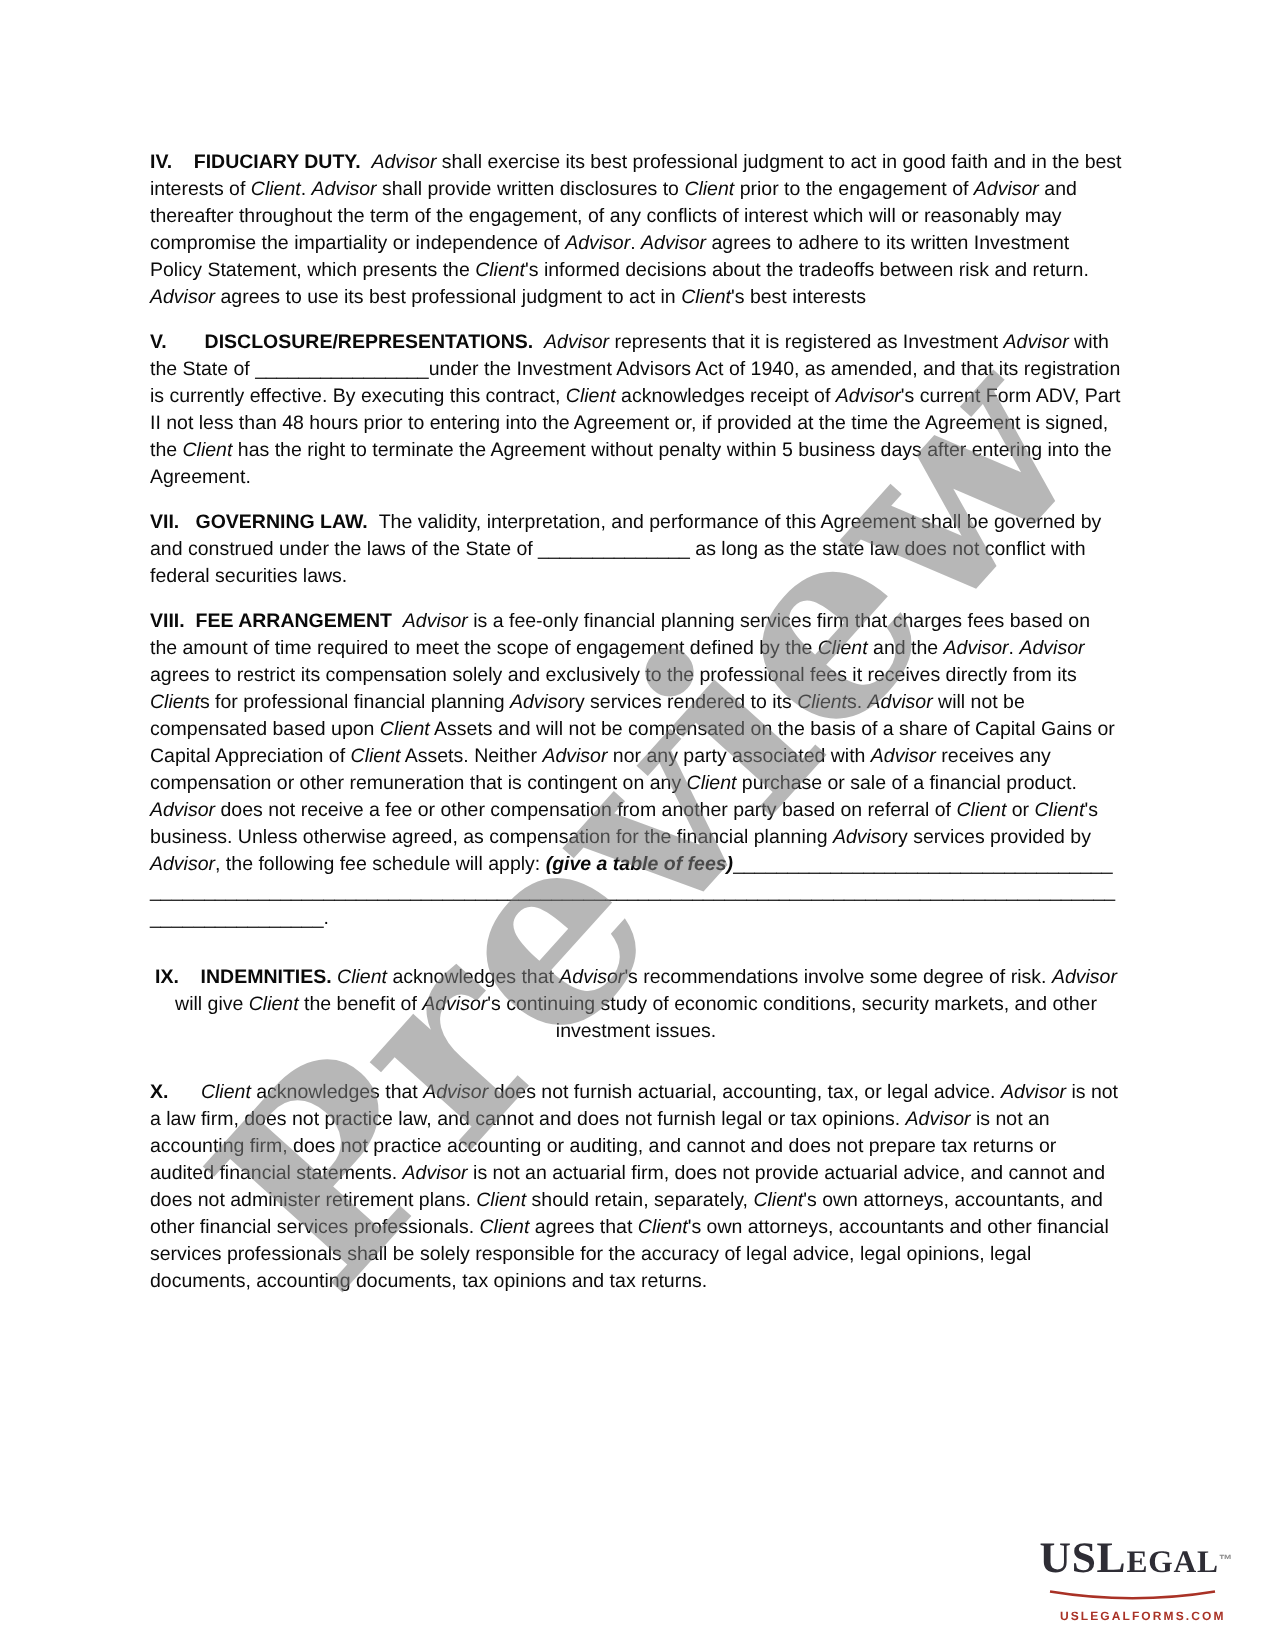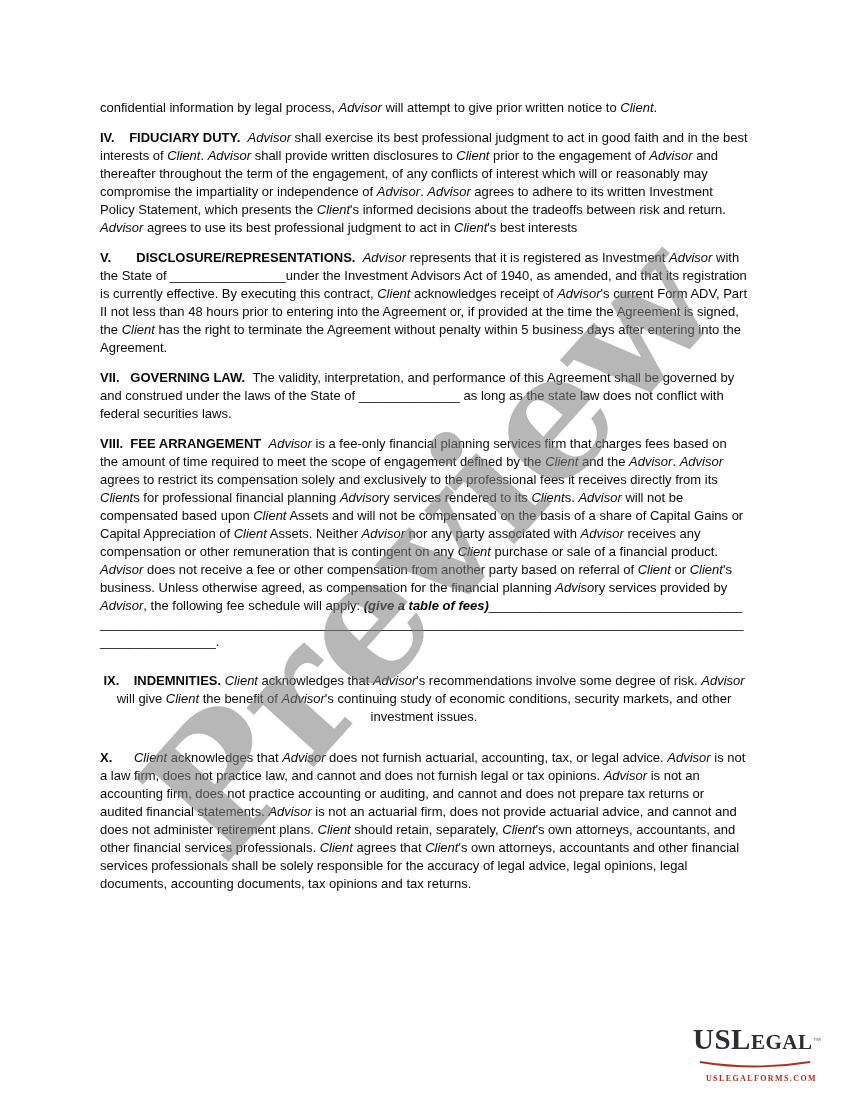--- a/index.html
+++ b/index.html
@@ -56,36 +56,35 @@
     color: #2e2d35;
     line-height: 30px;
     white-space: nowrap;
   }
   .logo-large { font-size: 29px; letter-spacing: 0.5px; }
   .logo-small { font-size: 21px; letter-spacing: 0.5px; }
   .logo-tm { font-size: 9px; color: #8a8a8a; vertical-align: super; font-family: "Liberation Sans", sans-serif; }
   .logo-underline { display: block; margin: 0 auto; }
   .logo-sub {
     margin-top: 1px;
-    font-family: Liberation Serif, serif;
+    font-family: Liberation Sans, sans-serif;
     font-size: 8px;
     font-weight: 700;
     letter-spacing: 1.4px;
     color: #a93226;
   }
 </style>
 </head>
 <body>
 
 <div class="page" data-name="document-page">
 
   <div class="watermark" data-name="preview-watermark">Preview</div>
 
   <div class="content" data-name="document-body">
-      <p data-name="continuation-paragraph"><span data-name="text-segment">confidential information by legal process, </span><span class="i" data-name="emphasized-text">Advisor</span><span data-name="text-segment"> will attempt to give prior written notice to </span><span class="i" data-name="emphasized-text">Client</span><span data-name="text-segment">.</span></p>
       <p data-name="section-iv-fiduciary-duty"><span class="b" data-name="emphasized-text">IV.&nbsp;&nbsp;&nbsp;&nbsp;FIDUCIARY DUTY.&nbsp; </span><span class="i" data-name="emphasized-text">Advisor</span><span data-name="text-segment"> shall exercise its best professional judgment to act in good faith and in the best interests of </span><span class="i" data-name="emphasized-text">Client</span><span data-name="text-segment">. </span><span class="i" data-name="emphasized-text">Advisor</span><span data-name="text-segment"> shall provide written disclosures to </span><span class="i" data-name="emphasized-text">Client</span><span data-name="text-segment"> prior to the engagement of </span><span class="i" data-name="emphasized-text">Advisor</span><span data-name="text-segment"> and thereafter throughout the term of the engagement, of any conflicts of interest which will or reasonably may compromise the impartiality or independence of </span><span class="i" data-name="emphasized-text">Advisor</span><span data-name="text-segment">. </span><span class="i" data-name="emphasized-text">Advisor</span><span data-name="text-segment"> agrees to adhere to its written Investment Policy Statement, which presents the </span><span class="i" data-name="emphasized-text">Client</span><span data-name="text-segment">'s informed decisions about the tradeoffs between risk and return. </span><span class="i" data-name="emphasized-text">Advisor</span><span data-name="text-segment"> agrees to use its best professional judgment to act in </span><span class="i" data-name="emphasized-text">Client</span><span data-name="text-segment">'s best interests</span></p>
       <p data-name="section-v-disclosure-representations"><span class="b" data-name="emphasized-text">V.&nbsp;&nbsp;&nbsp;&nbsp;&nbsp;&nbsp;&nbsp;DISCLOSURE/REPRESENTATIONS.&nbsp; </span><span class="i" data-name="emphasized-text">Advisor</span><span data-name="text-segment"> represents that it is registered as Investment </span><span class="i" data-name="emphasized-text">Advisor</span><span data-name="text-segment"> with the State of ________________under the Investment Advisors Act of 1940, as amended, and that its registration is currently effective. By executing this contract, </span><span class="i" data-name="emphasized-text">Client</span><span data-name="text-segment"> acknowledges receipt of </span><span class="i" data-name="emphasized-text">Advisor</span><span data-name="text-segment">'s current Form ADV, Part II not less than 48 hours prior to entering into the Agreement or, if provided at the time the Agreement is signed, the </span><span class="i" data-name="emphasized-text">Client</span><span data-name="text-segment"> has the right to terminate the Agreement without penalty within 5 business days after entering into the Agreement.</span></p>
       <p data-name="section-vii-governing-law"><span class="b" data-name="emphasized-text">VII.&nbsp;&nbsp;&nbsp;GOVERNING LAW.&nbsp; </span><span data-name="text-segment">The validity, interpretation, and performance of this Agreement shall be governed by and construed under the laws of the State of ______________ as long as the state law does not conflict with federal securities laws.</span></p>
       <p data-name="section-viii-fee-arrangement"><span class="b" data-name="emphasized-text">VIII.&nbsp;&nbsp;FEE ARRANGEMENT&nbsp; </span><span class="i" data-name="emphasized-text">Advisor</span><span data-name="text-segment"> is a fee-only financial planning services firm that charges fees based on the amount of time required to meet the scope of engagement defined by the </span><span class="i" data-name="emphasized-text">Client</span><span data-name="text-segment"> and the </span><span class="i" data-name="emphasized-text">Advisor</span><span data-name="text-segment">. </span><span class="i" data-name="emphasized-text">Advisor</span><span data-name="text-segment"> agrees to restrict its compensation solely and exclusively to the professional fees it receives directly from its </span><span class="i" data-name="emphasized-text">Client</span><span data-name="text-segment">s for professional financial planning </span><span class="i" data-name="emphasized-text">Adviso</span><span data-name="text-segment">ry services rendered to its </span><span class="i" data-name="emphasized-text">Client</span><span data-name="text-segment">s. </span><span class="i" data-name="emphasized-text">Advisor</span><span data-name="text-segment"> will not be compensated based upon </span><span class="i" data-name="emphasized-text">Client</span><span data-name="text-segment"> Assets and will not be compensated on the basis of a share of Capital Gains or Capital Appreciation of </span><span class="i" data-name="emphasized-text">Client</span><span data-name="text-segment"> Assets. Neither </span><span class="i" data-name="emphasized-text">Advisor</span><span data-name="text-segment"> nor any party associated with </span><span class="i" data-name="emphasized-text">Advisor</span><span data-name="text-segment"> receives any compensation or other remuneration that is contingent on any </span><span class="i" data-name="emphasized-text">Client</span><span data-name="text-segment"> purchase or sale of a financial product. </span><span class="i" data-name="emphasized-text">Advisor</span><span data-name="text-segment"> does not receive a fee or other compensation from another party based on referral of </span><span class="i" data-name="emphasized-text">Client</span><span data-name="text-segment"> or </span><span class="i" data-name="emphasized-text">Client</span><span data-name="text-segment">'s business. Unless otherwise agreed, as compensation for the financial planning </span><span class="i" data-name="emphasized-text">Adviso</span><span data-name="text-segment">ry services provided by </span><span class="i" data-name="emphasized-text">Advisor</span><span data-name="text-segment">, the following fee schedule will apply: </span><span class="b i" data-name="emphasized-text">(give a table of fees)</span><span class="fill" data-name="text-segment">____________________________________________________________________________________________________________________________________________.</span></p>
       <p data-name="section-ix-indemnities"><span class="b" data-name="emphasized-text">IX.&nbsp;&nbsp;&nbsp;&nbsp;INDEMNITIES. </span><span class="i" data-name="emphasized-text">Client</span><span data-name="text-segment"> acknowledges that </span><span class="i" data-name="emphasized-text">Advisor</span><span data-name="text-segment">'s recommendations involve some degree of risk. </span><span class="i" data-name="emphasized-text">Advisor</span><span data-name="text-segment"> will give </span><span class="i" data-name="emphasized-text">Client</span><span data-name="text-segment"> the benefit of </span><span class="i" data-name="emphasized-text">Advisor</span><span data-name="text-segment">'s continuing study of economic conditions, security markets, and other investment issues.</span></p>
       <p data-name="section-x-no-professional-advice"><span class="b" data-name="emphasized-text">X.&nbsp;&nbsp;&nbsp;&nbsp;&nbsp;&nbsp;</span><span class="i" data-name="emphasized-text">Client</span><span data-name="text-segment"> acknowledges that </span><span class="i" data-name="emphasized-text">Advisor</span><span data-name="text-segment"> does not furnish actuarial, accounting, tax, or legal advice. </span><span class="i" data-name="emphasized-text">Advisor</span><span data-name="text-segment"> is not a law firm, does not practice law, and cannot and does not furnish legal or tax opinions. </span><span class="i" data-name="emphasized-text">Advisor</span><span data-name="text-segment"> is not an accounting firm, does not practice accounting or auditing, and cannot and does not prepare tax returns or audited financial statements. </span><span class="i" data-name="emphasized-text">Advisor</span><span data-name="text-segment"> is not an actuarial firm, does not provide actuarial advice, and cannot and does not administer retirement plans. </span><span class="i" data-name="emphasized-text">Client</span><span data-name="text-segment"> should retain, separately, </span><span class="i" data-name="emphasized-text">Client</span><span data-name="text-segment">'s own attorneys, accountants, and other financial services professionals. </span><span class="i" data-name="emphasized-text">Client</span><span data-name="text-segment"> agrees that </span><span class="i" data-name="emphasized-text">Client</span><span data-name="text-segment">'s own attorneys, accountants and other financial services professionals shall be solely responsible for the accuracy of legal advice, legal opinions, legal documents, accounting documents, tax opinions and tax returns.</span></p>
     </div>
 
   <div class="logo" data-name="uslegal-logo">
     <div class="logo-main" data-name="logo-wordmark"><span class="logo-large" data-name="logo-text-primary">USL</span><span class="logo-small" data-name="logo-text-secondary">EGAL</span><span class="logo-tm" data-name="logo-trademark-symbol">™</span></div>

